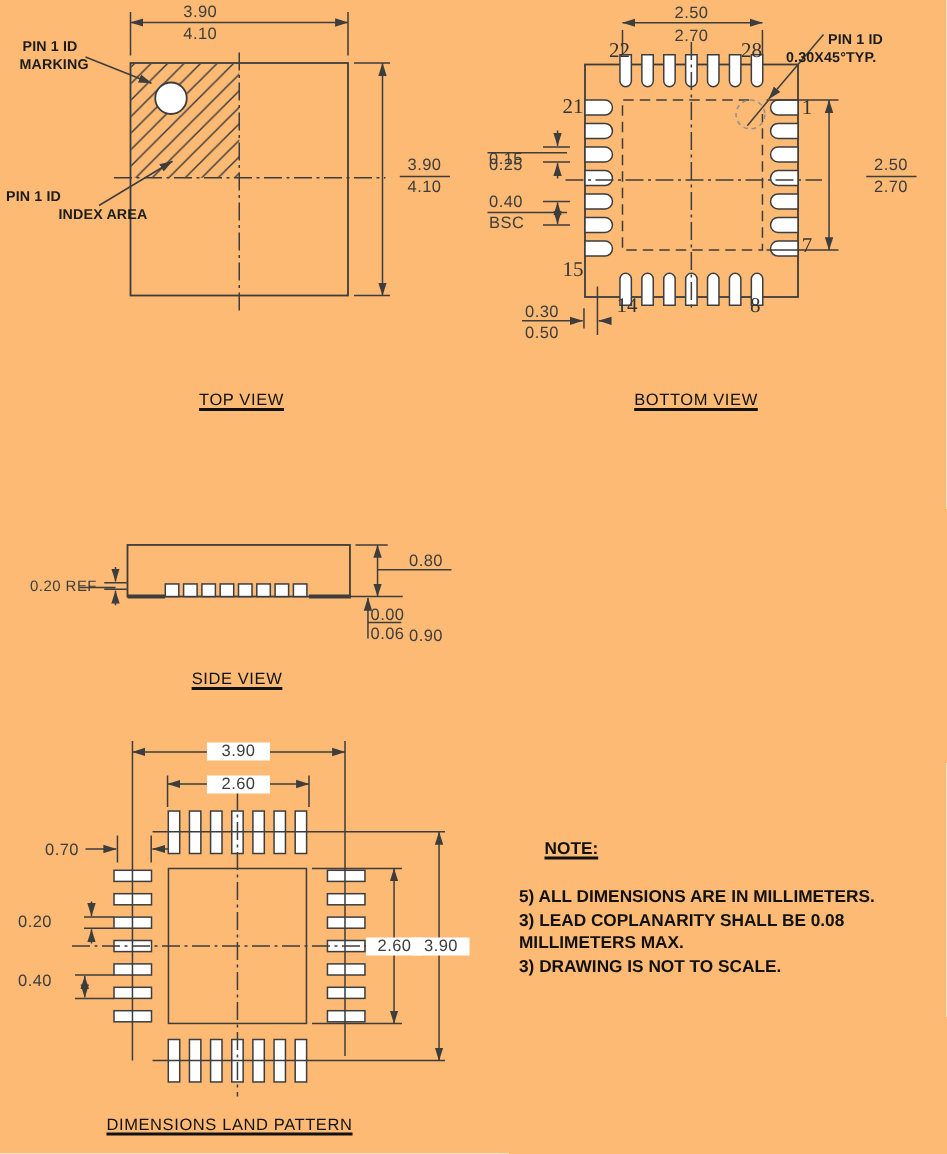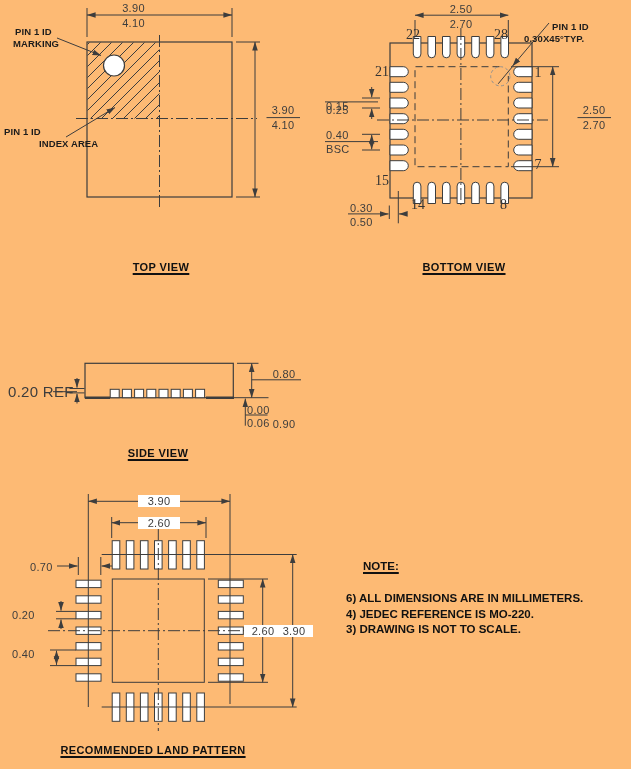--- a/index.html
+++ b/index.html
@@ -6,21 +6,21 @@
   #canvas{position:relative;width:631px;height:769px;background:#fdba74;overflow:hidden;
           font-family:"Liberation Sans",sans-serif;}
   #lineart{position:absolute;left:0;top:0;}
   .dim{position:absolute;font-size:11px;color:#3d3d3d;text-align:center;
        letter-spacing:.3px;line-height:12px;white-space:nowrap;}
   .dim.left{text-align:left;}
   .dim.wbg{background:#fff;padding:0 1px;}
   .pin{position:absolute;font-size:14px;color:#333;line-height:9px;white-space:nowrap;font-family:Liberation Serif, serif;}
   .lbl{position:absolute;font-weight:bold;font-size:9.5px;color:#1c1c1c;
        line-height:12px;letter-spacing:.1px;white-space:nowrap;}
-  .vtitle{position:absolute;font-weight:bold;font-size:11px;color:#111;
+  .vtitle{position:absolute;font-weight:normal;font-size:11px;color:#111;
           letter-spacing:.4px;text-align:center;white-space:nowrap;
           text-decoration:underline;text-decoration-thickness:2px;text-underline-offset:2px;}
   .note-head{position:absolute;font-weight:bold;font-size:11.5px;color:#111;
           text-decoration:underline;text-decoration-thickness:2px;text-underline-offset:2px;}
   .notes{position:absolute;left:346px;top:591px;width:286px;font-weight:bold;
          font-size:11.5px;line-height:15.6px;color:#111;}
 </style>
 </head>
 <body>
 
@@ -206,36 +206,36 @@
 <div class="pin" style="left:406px;top:30px;">22</div>
 <div class="pin" style="left:494px;top:30px;">28</div>
 <div class="pin" style="left:375px;top:66.5px;">21</div>
 <div class="pin" style="left:375px;top:157.5px;margin-top:18px;">15</div>
 <div class="pin" style="left:534.5px;top:68px;">1</div>
 <div class="pin" style="left:534.5px;top:159.5px;">7</div>
 <div class="pin" style="left:411px;top:200px;">14</div>
 <div class="pin" style="left:500px;top:200px;">8</div>
 <div class="vtitle" style="left:410px;top:261px;width:108px;">BOTTOM VIEW</div>
 
-<div class="dim left" style="left:8px;top:386px;font-size:15px;">0.20  REF</div>
+<div class="dim left" style="left:20px;top:386px;font-size:10px;">0.20  REF</div>
 <div class="dim" style="left:269px;top:367.5px;width:30px;">0.80</div>
 <div class="dim" style="left:269px;top:381.5px;width:30px;margin-top:36px;">0.90</div>
 <div class="dim left" style="left:247px;top:403.5px;">0.00</div>
 <div class="dim left" style="left:247px;top:416.5px;">0.06</div>
 <div class="vtitle" style="left:108px;top:446.5px;width:100px;">SIDE VIEW</div>
 
 <div class="dim wbg" style="left:138px;top:495px;width:40px;">3.90</div>
 <div class="dim wbg" style="left:138px;top:517px;width:40px;">2.60</div>
 <div class="dim left" style="left:30px;top:560.5px;">0.70</div>
 <div class="dim left" style="left:12px;top:609px;">0.20</div>
 <div class="dim left" style="left:12px;top:647.5px;">0.40</div>
 <div class="dim wbg" style="left:244px;top:625px;width:36px;">2.60</div>
 <div class="dim wbg" style="left:275px;top:625px;width:36px;">3.90</div>
-<div class="vtitle" style="left:23px;top:743.5px;width:260px;">RECOMMENDED LAND PATTERN</div>
+<div class="vtitle" style="left:23px;top:743.5px;width:260px;">DIMENSIONS LAND PATTERN</div>
 
 <div class="note-head" style="left:346px;top:559.5px;margin-left:17px;">NOTE:</div>
 <div class="notes">
-  <div>6) ALL DIMENSIONS ARE IN MILLIMETERS.</div>
-  <div>4) JEDEC REFERENCE IS MO-220.</div>
+  <div>5) ALL DIMENSIONS ARE IN MILLIMETERS.</div>
+  <div>3) LEAD COPLANARITY SHALL BE 0.08 MILLIMETERS MAX.</div>
   <div>3) DRAWING IS NOT TO SCALE.</div>
 </div>
 
 </div>
 
 </body></html>

